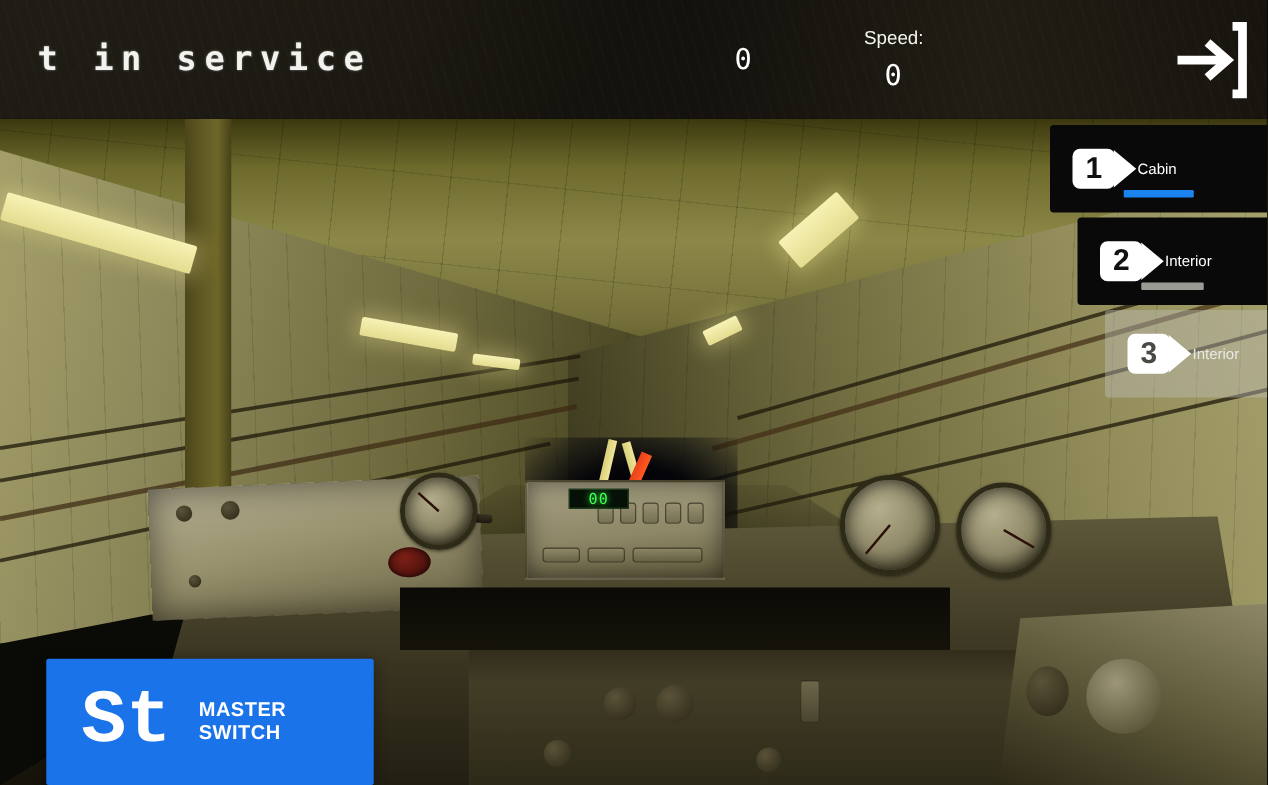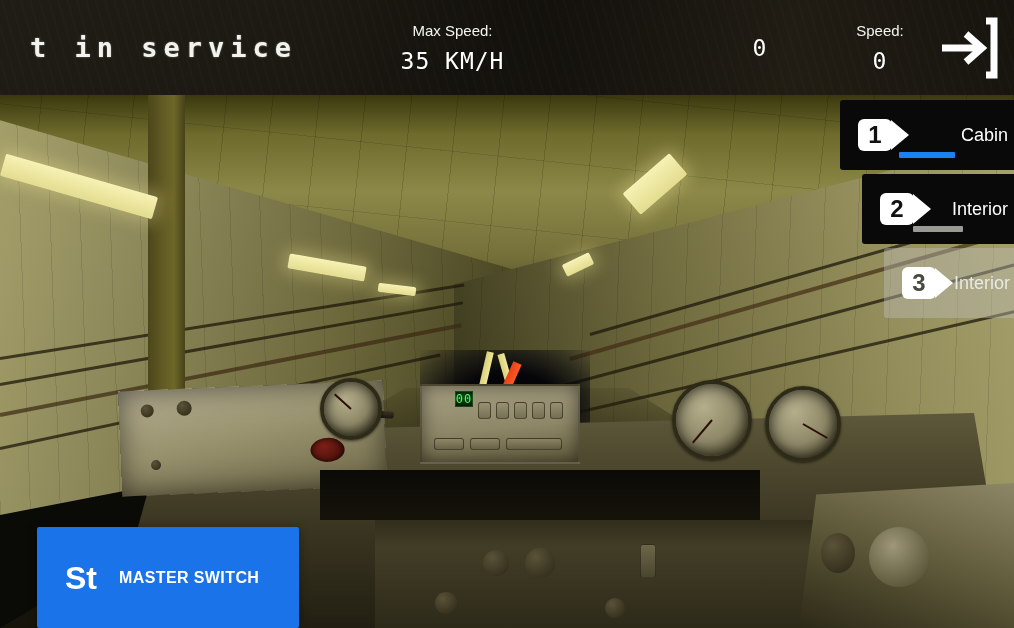--- a/index.html
+++ b/index.html
@@ -86,21 +86,21 @@
     transform:rotate(-2.4deg);
     box-shadow:inset 0 0 28px rgba(0,0,0,.55);
   }
   .cab-panel-center{
     position:absolute; left:420px; top:6px; width:160px; height:80px;
     background:linear-gradient(175deg,#a8a184 0%,#8d8767 55%,#625c3d 100%);
     border:2px solid rgba(40,36,20,.5);
     box-shadow:inset 0 0 18px rgba(0,0,0,.5);
   }
   .led-green{
-    position:absolute; left:455px; top:13px; width:18px; height:16px;
+    position:absolute; left:455px; top:13px; width:48px; height:16px;
     background:#061006; border:1px solid #1d3a1d;
     display:flex; align-items:center; justify-content:center;
     color:#3dff52; font-family:"DejaVu Sans Mono", monospace; font-size:12px;
     text-shadow:0 0 6px #3dff52; letter-spacing:1px;
   }
   .gauge{
     position:absolute; border-radius:50%;
     background:radial-gradient(circle at 38% 32%, #b5ae8c 0%, #8e8868 52%, #4e4a30 85%, #2a2718 100%);
     box-shadow:inset 0 0 14px rgba(0,0,0,.75), 0 1px 3px rgba(0,0,0,.6);
     border:4px solid #2d2a18;
@@ -185,39 +185,39 @@
     width:34px; height:32px; background:#fff; border-radius:6px;
     display:flex; align-items:center; justify-content:center;
     color:#111; font-size:24px; font-weight:bold; font-family:"Liberation Sans",sans-serif;
   }
   #cam3 .cam-body{ color:#4a4a45; }
   .cam-lens{
     width:0; height:0; margin-left:-1px;
     border-top:15px solid transparent; border-bottom:15px solid transparent;
     border-left:18px solid #fff;
   }
-  .cam-label{ flex:1; text-align:right; font-size:18px; padding-right:6px; }
+  .cam-label{ flex:1; text-align:left; font-size:12px; padding-right:6px; }
   #cam3 .cam-label{ color:#e9e9e4; }
   .cam-underline{
     position:absolute; left:50%; transform:translateX(-50%); bottom:12px;
     width:56px; height:6px; border-radius:1px;
   }
   #cam1 .cam-underline{ background:#1a83f0; }
   #cam2 .cam-underline{ background:#9a9a95; width:50px; }
   #cam3 .cam-underline{ background:transparent; }
 
   
   #master{
     position:absolute; left:37px; top:527px; width:262px; height:101px;
     background:#1a73e8; display:flex; align-items:center; border-radius:2px;
     box-shadow:0 2px 10px rgba(0,0,0,.4);
   }
   #master .key{
-    font-size:32px; font-weight:bold; color:#fff; margin-left:28px;
-    font-family:Liberation Sans, sans-serif; line-height:1;
+    font-size:60px; font-weight:bold; color:#fff; margin-left:28px;
+    font-family:Liberation Mono, monospace; line-height:1;
   }
   #master .mlabel{
     font-size:16px; font-weight:bold; color:#fff; margin-left:22px; letter-spacing:.4px;
   }
 </style>
 </head>
 <body>
 
 <div id="app">
 
@@ -297,24 +297,20 @@
     </div>
     <div class="side-panel-right">
       <div class="knob" style="left:70px;top:44px;width:60px;height:60px;background:radial-gradient(circle at 40% 32%,#9d9778,#4a4529);"></div>
       <div class="knob" style="left:22px;top:50px;width:34px;height:40px;border-radius:50%;"></div>
     </div>
   </div>
 
   <div id="topbar">
     <div class="hud-marquee">t in service</div>
 
-    <div class="hud-stat" id="s-max">
-      <div class="lbl">Max Speed:</div>
-      <div class="val">35 KM/H</div>
-    </div>
     <div class="hud-stat" id="s-spd">
     </div>
     <div class="hud-stat" id="s-pax">
       <div class="val">0</div>
     </div>
     <div class="hud-stat" id="s-score">
       <div class="lbl">Speed:</div>
       <div class="val">0</div>
     </div>
 

